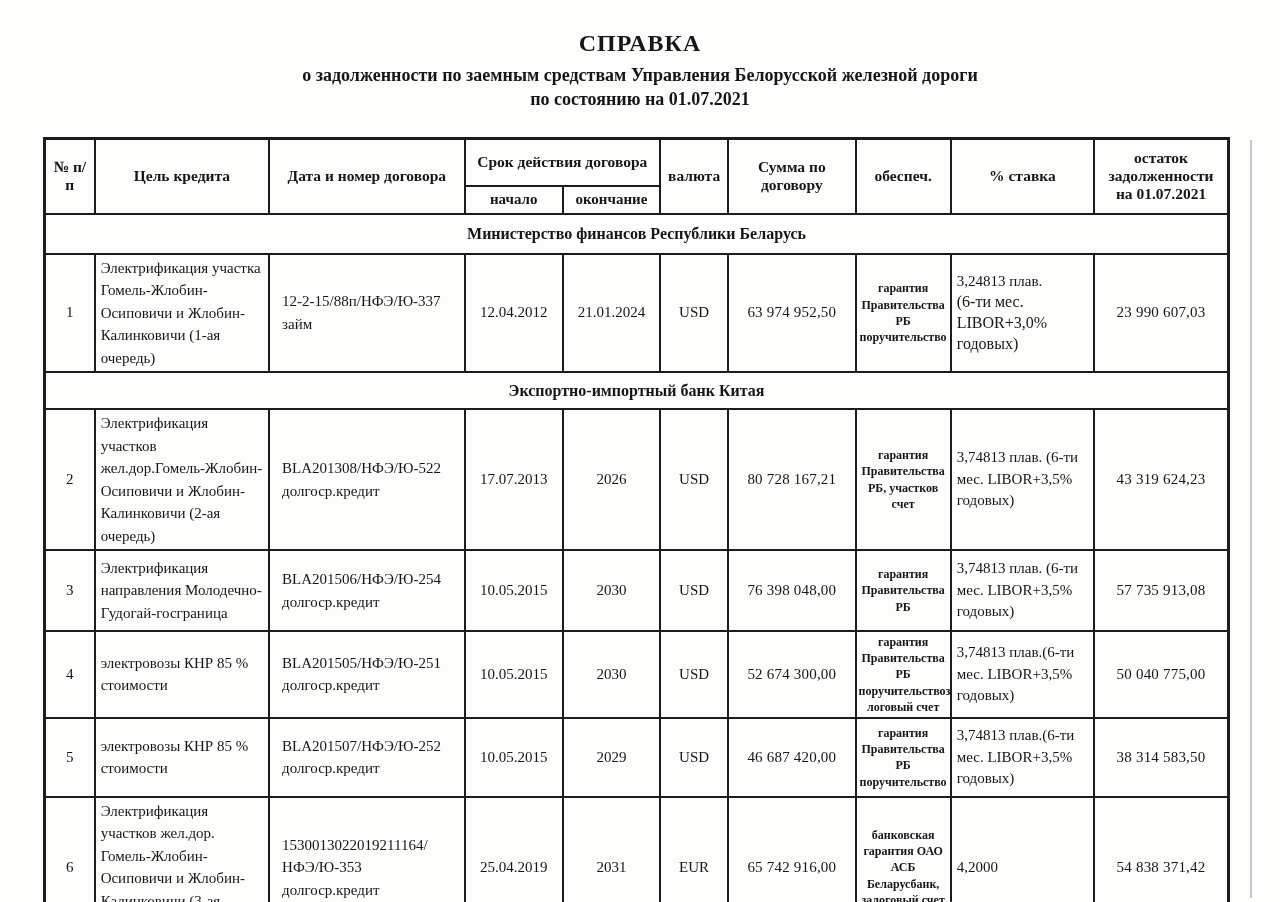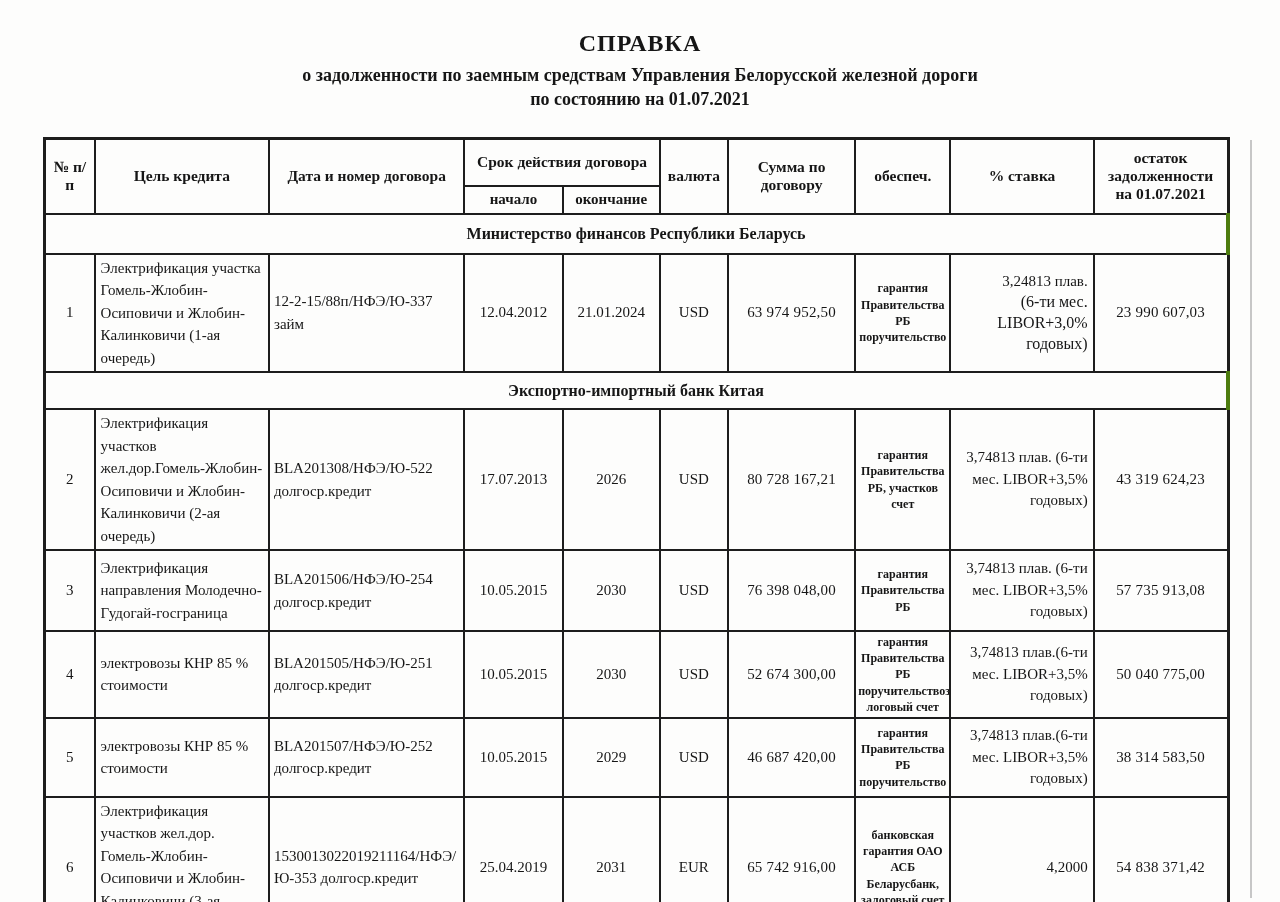--- a/index.html
+++ b/index.html
@@ -24,30 +24,30 @@
     overflow:hidden;
   }
   .loan-table{border:3px solid #1d1d1d;}
   th{font-size:15.5px;font-weight:bold;text-align:center;padding:2px 3px;}
   th.sub{font-size:15px;}
   td{font-size:15px;}
   td.c{text-align:center;}
   td.l{text-align:left;}
   .section-row td{
     font-size:16px;font-weight:bold;text-align:center;
-    border-left:2px solid #1d1d1d;border-right:4px solid #4d7c0f;
+    border-left:2px solid #1d1d1d;border-right:2px solid #4d7c0f;
     padding:6px 0;
     margin-left:36px;
   }
   td.collateral{font-size:12px;text-align:center;line-height:1.35;padding:2px 2px;font-weight:bold;}
-  td.rate{text-align:right;line-height:1.45;}
+  td.rate{text-align:left;line-height:1.45;}
   .rate-main{font-size:15px;}
   .rate-note{font-size:16px;display:block;line-height:1.3;}
   td.purpose{line-height:1.5;padding-left:5px;word-wrap:break-word;}
-  td.contract{line-height:1.5;padding-left:4px;word-wrap:break-word;overflow-wrap:break-word;}
+  td.contract{line-height:1.5;padding-left:12px;word-wrap:break-word;overflow-wrap:break-word;}
   td.amount,td.balance{text-align:center;letter-spacing:0.2px;}
   .scan-edge{
     position:absolute;top:140px;left:1250px;width:2px;height:758px;
     background:#b9b9b9;opacity:0.8;
   }
 </style>
 </head>
 <body>
 
 <div class="doc-header">

